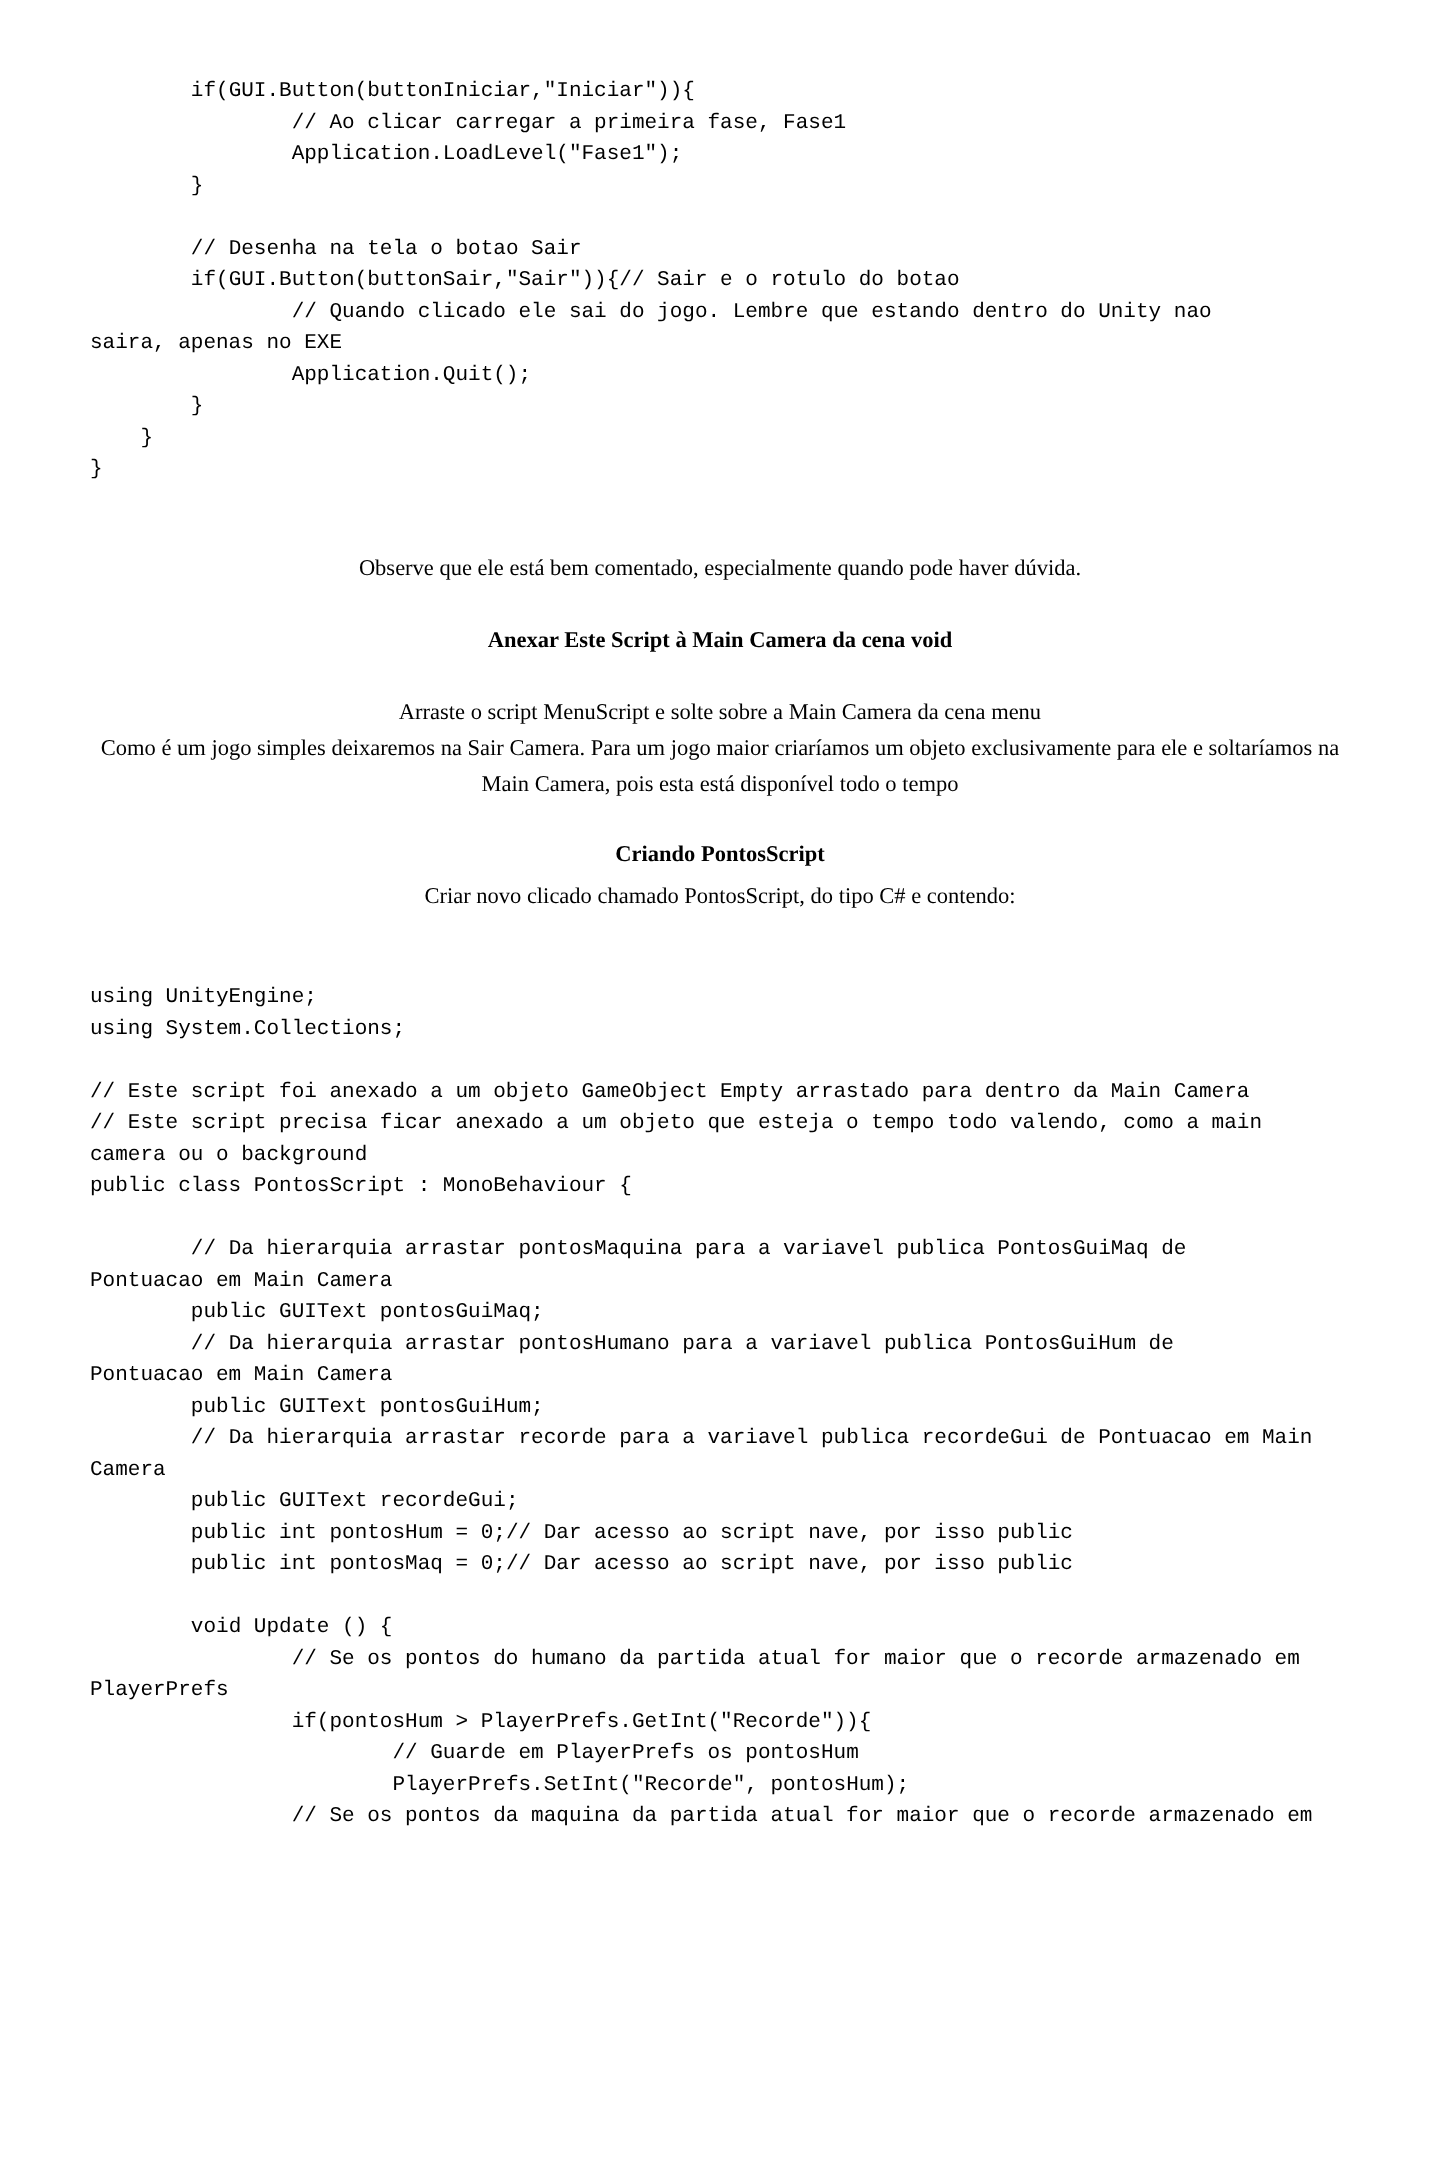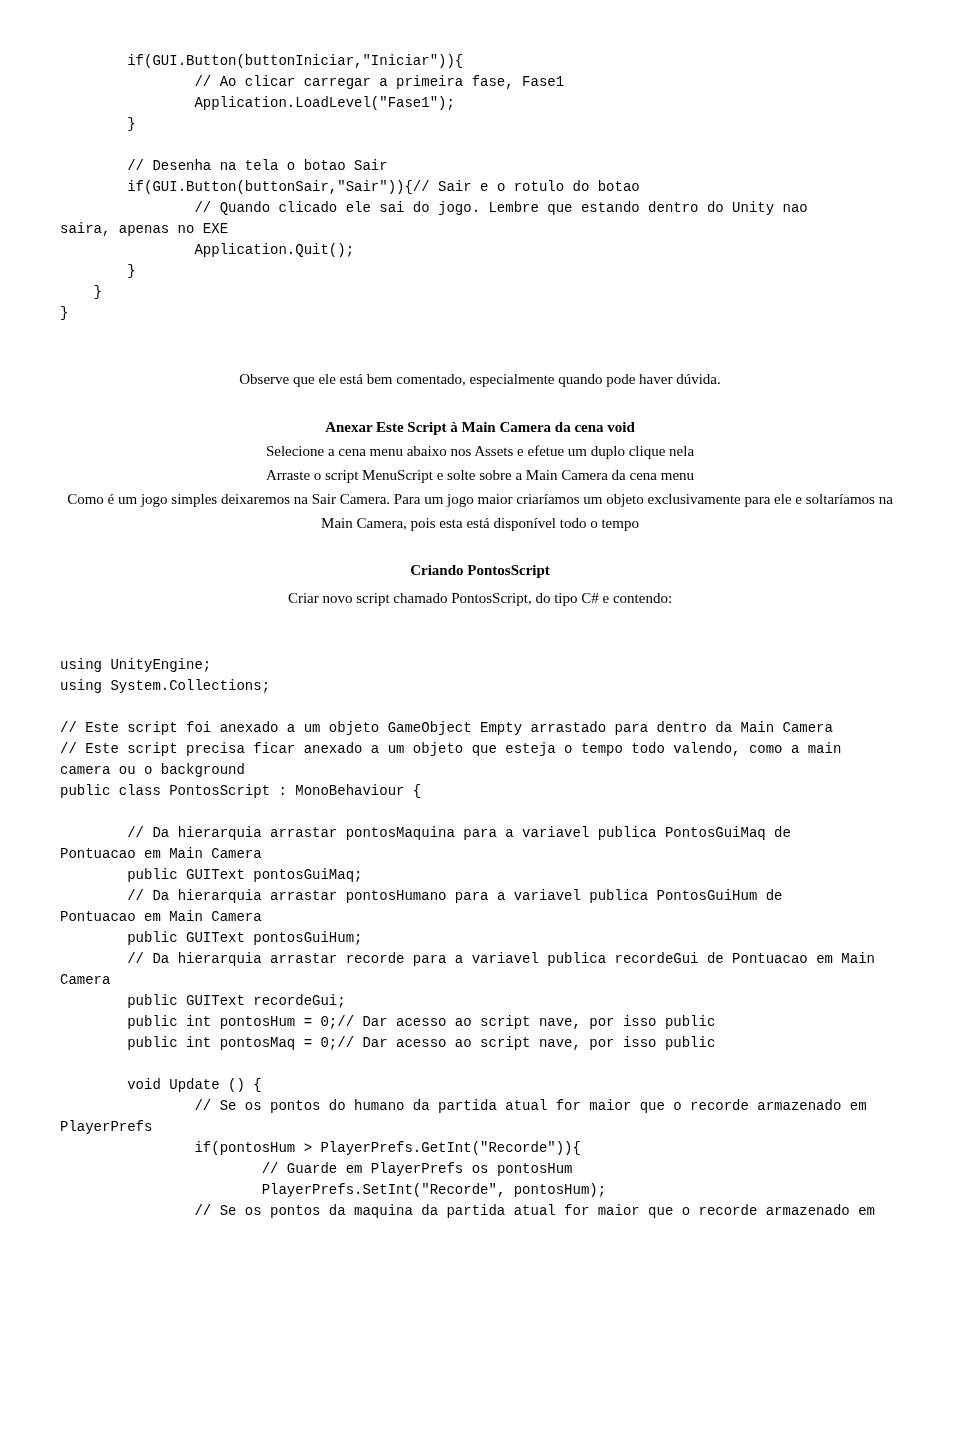--- a/index.html
+++ b/index.html
@@ -69,31 +69,31 @@
   </div>
 
   <div class="spacer"></div>
 
   <p class="text-paragraph">Observe que ele está bem comentado, especialmente quando pode haver dúvida.</p>
 
   <div class="spacer"></div>
 
   <p class="text-paragraph">
     <span class="bold-heading">Anexar Este Script à Main Camera da cena void</span><br>
-    <span>Selecione a cena menu abaixo nos Assets e efetue um duplo clique nela</span><br>
+    <br>
     <span>Arraste o script MenuScript e solte sobre a Main Camera da cena menu</span><br>
     <span>Como é um jogo simples deixaremos na Sair Camera. Para um jogo maior criaríamos um objeto exclusivamente para ele e soltaríamos na Main Camera, pois esta está disponível todo o tempo</span>
   </p>
 
   <div class="spacer"></div>
 
   <div style="text-align: center; margin-bottom: 4px;">
     <span class="section-title">Criando PontosScript</span>
   </div>
-  <p class="text-paragraph">Criar novo script chamado PontosScript, do tipo C# e contendo:</p>
+  <p class="text-paragraph">Criar novo clicado chamado PontosScript, do tipo C# e contendo:</p>
 
   <div class="spacer"></div>
 
   <div class="code-block">
 using UnityEngine;
 using System.Collections;
 
 // Este script foi anexado a um objeto GameObject Empty arrastado para dentro da Main Camera
 // Este script precisa ficar anexado a um objeto que esteja o tempo todo valendo, como a main
 camera ou o background

